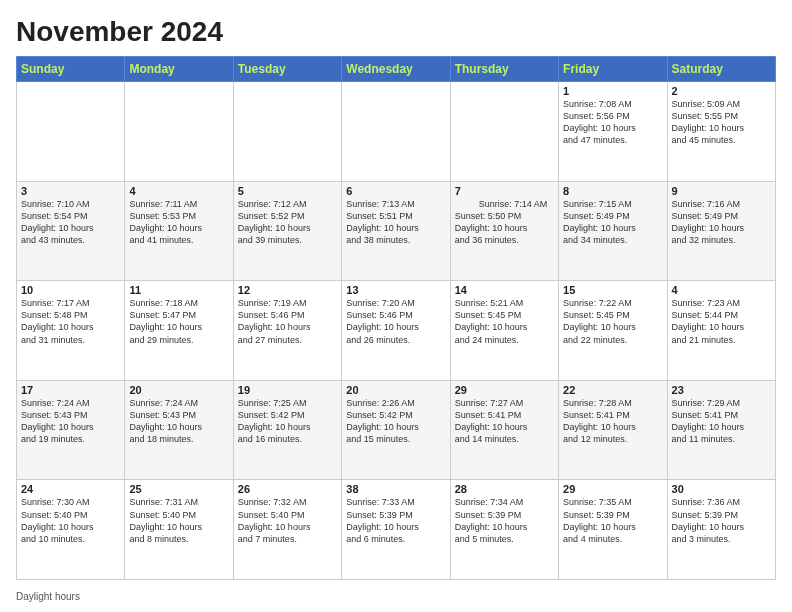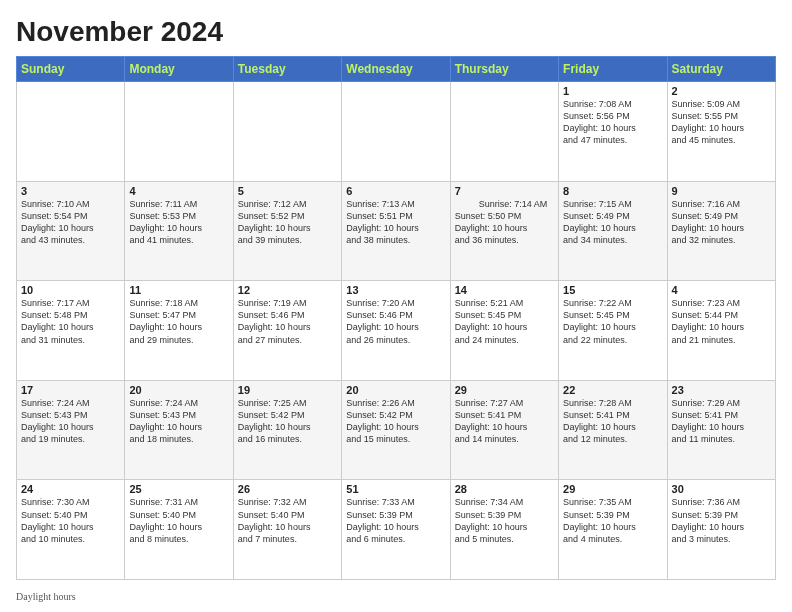--- a/index.html
+++ b/index.html
@@ -101,21 +101,20 @@
       line-height: 1.35;
     }
     .empty-cell {
       background: #fff !important;
     }
     .footer {
       margin-top: 11px;
       font-size: 10px;
       color: #555;
       text-align: left;
-      font-family: Liberation Serif, serif;
     }
   </style>
 </head>
 <body>
 
 <div class="page">
   <div class="header">
     <div class="title-block">
       <h1>November 2024</h1>
     </div>
@@ -245,21 +244,21 @@
 Daylight: 10 hours
 and 10 minutes.</span></td>
           <td><span class="day-num">25</span><span class="day-info" style="white-space: pre-line;">Sunrise: 7:31 AM
 Sunset: 5:40 PM
 Daylight: 10 hours
 and 8 minutes.</span></td>
           <td><span class="day-num">26</span><span class="day-info" style="white-space: pre-line; margin-top: 28px;">Sunrise: 7:32 AM
 Sunset: 5:40 PM
 Daylight: 10 hours
 and 7 minutes.</span></td>
-          <td><span class="day-num">51</span><span class="day-info" style="white-space: pre-line;">Sunrise: 7:33 AM
+          <td><span class="day-num">38</span><span class="day-info" style="white-space: pre-line;">Sunrise: 7:33 AM
 Sunset: 5:39 PM
 Daylight: 10 hours
 and 6 minutes.</span></td>
           <td><span class="day-num">28</span><span class="day-info" style="white-space: pre-line;">Sunrise: 7:34 AM
 Sunset: 5:39 PM
 Daylight: 10 hours
 and 5 minutes.</span></td>
           <td><span class="day-num">29</span><span class="day-info" style="white-space: pre-line;">Sunrise: 7:35 AM
 Sunset: 5:39 PM
 Daylight: 10 hours

